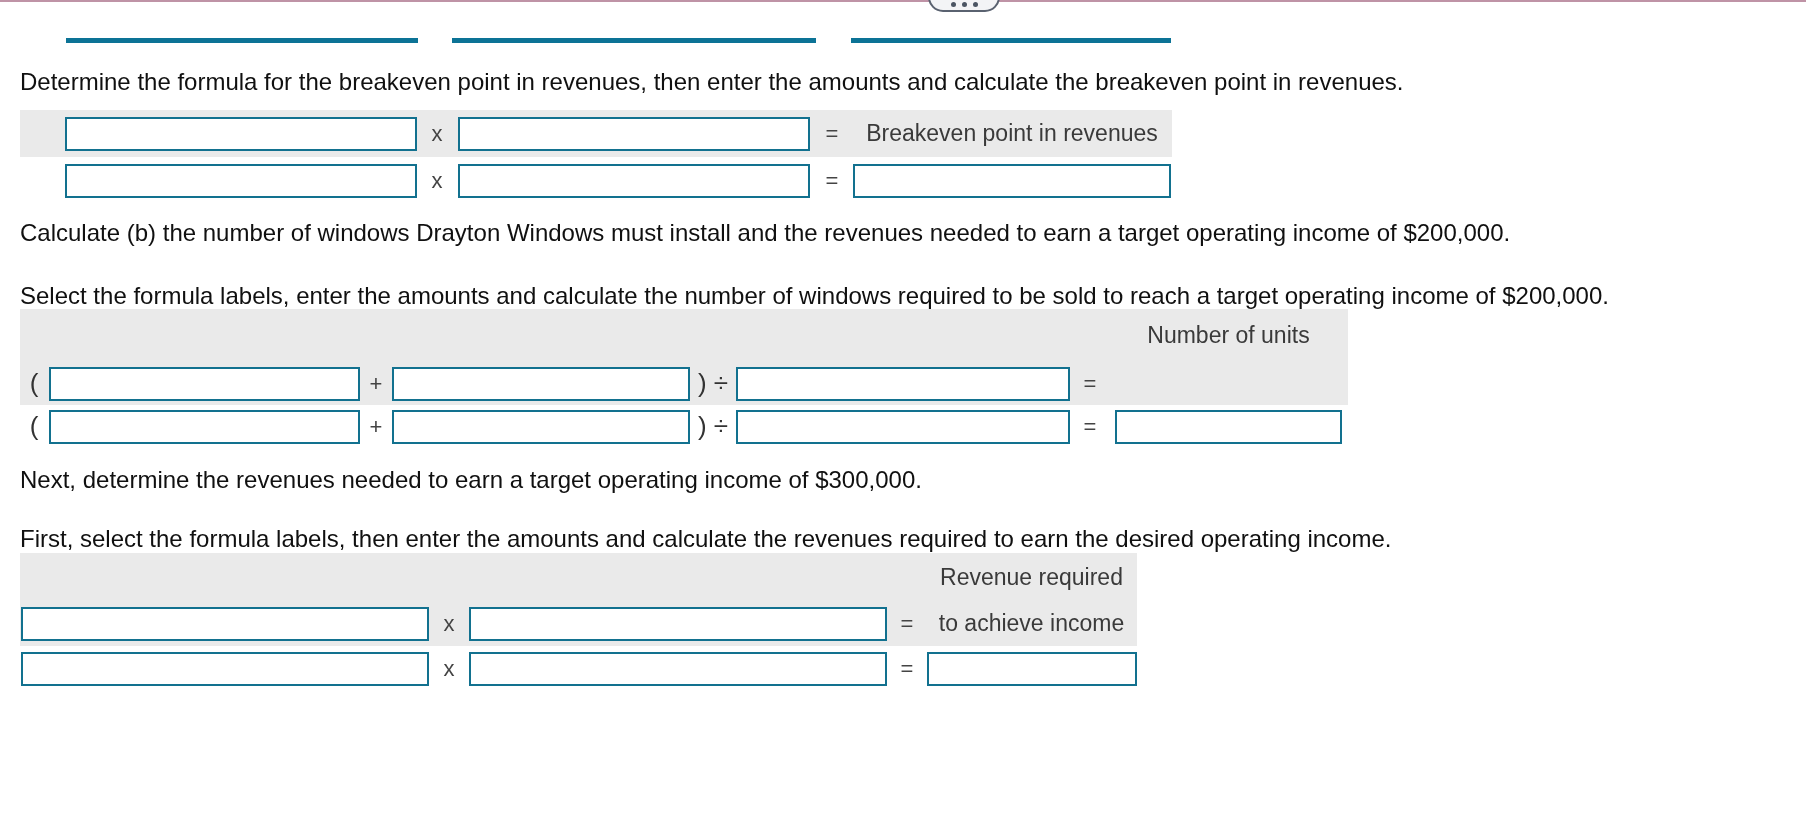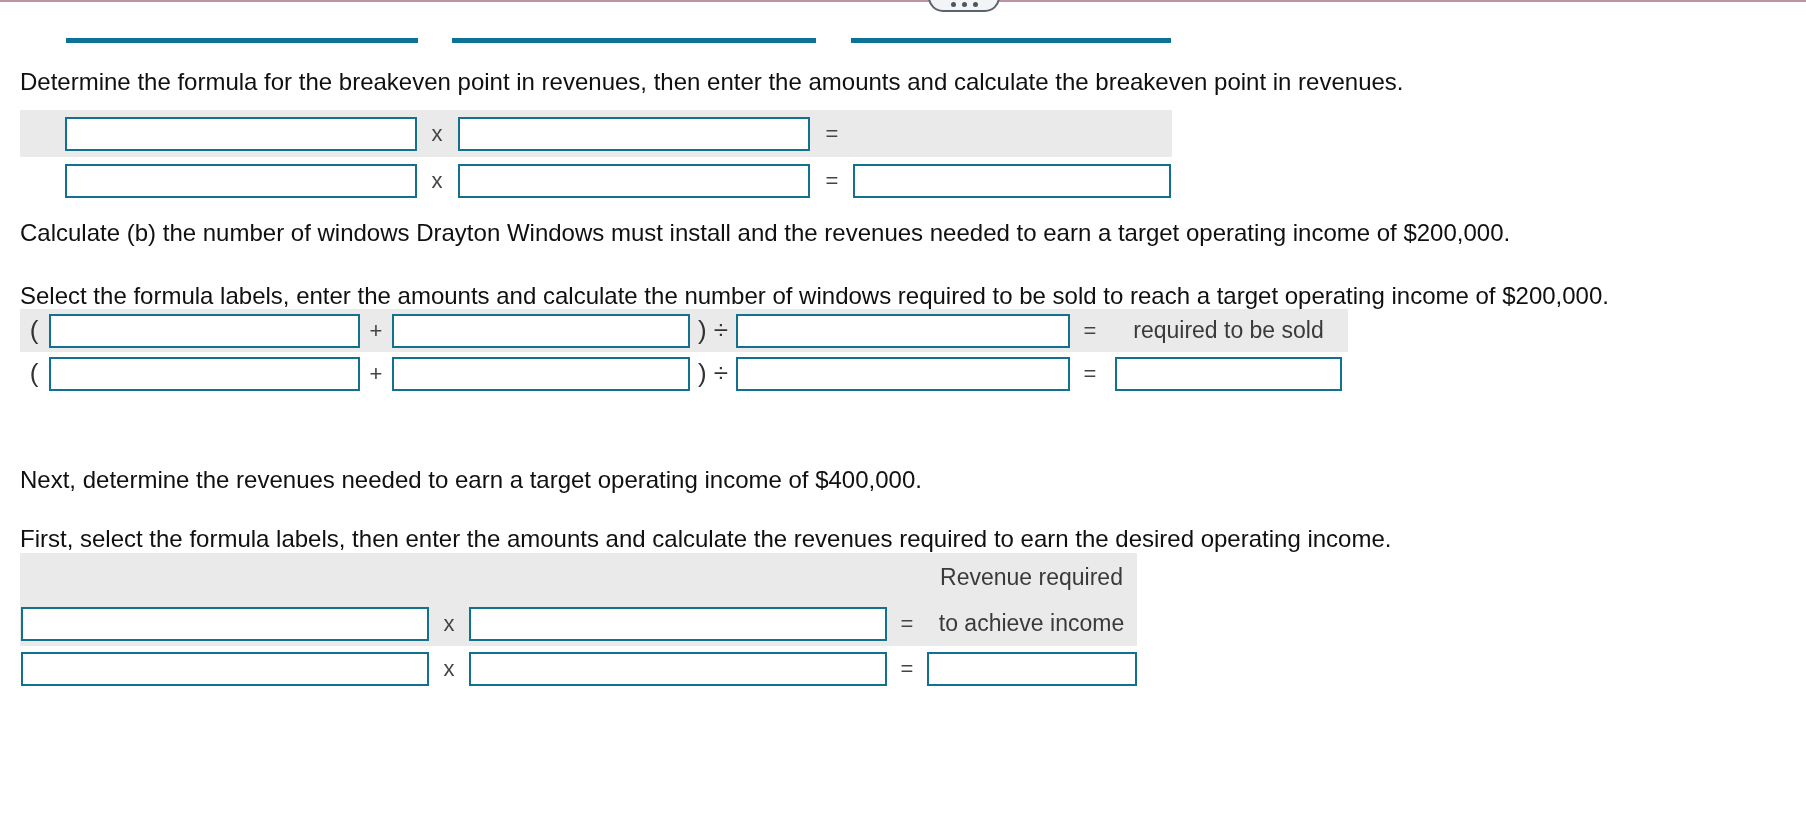--- a/index.html
+++ b/index.html
@@ -195,20 +195,21 @@
   <div class="frow shaded">
     <div class="cell c-a"></div>
     <div class="cell c-b">
       <div class="inputbox"></div>
     </div>
     <div class="cell c-op op">x</div>
     <div class="cell c-c">
       <div class="inputbox"></div>
     </div>
     <div class="cell c-eq op">=</div>
+    <div class="cell c-d rlabel">Breakeven point in revenues</div>
   </div>
 
   <div class="frow">
     <div class="cell c-a"></div>
     <div class="cell c-b">
       <div class="inputbox"></div>
     </div>
     <div class="cell c-op op">x</div>
     <div class="cell c-c">
       <div class="inputbox"></div>
@@ -219,36 +220,45 @@
     </div>
   </div>
 </div>
 
 <div class="para p-2">Calculate (b) the number of windows Drayton Windows must install and the revenues needed to earn a target operating income of $200,000.</div>
 
 <div class="para p-3">Select the formula labels, enter the amounts and calculate the number of windows required to be sold to reach a target operating income of $200,000.</div>
 
 <div class="ftable" id="table-units">
 
+  <div class="hdrrow">
+    <div class="cell c-paren"></div>
+    <div class="cell c-x"></div>
+    <div class="cell c-plus"></div>
+    <div class="cell c-y"></div>
+    <div class="cell c-close"></div>
+    <div class="cell c-z"></div>
+    <div class="cell c-eq"></div>
+    <div class="cell c-res rlabel">Number of units</div>
+  </div>
 
   <div class="frow shaded">
     <div class="cell c-paren paren">(</div>
     <div class="cell c-x">
       <div class="inputbox"></div>
     </div>
     <div class="cell c-plus op">+</div>
     <div class="cell c-y">
       <div class="inputbox"></div>
     </div>
     <div class="cell c-close paren">) ÷</div>
     <div class="cell c-z">
       <div class="inputbox"></div>
     </div>
     <div class="cell c-eq op">=</div>
-    <div class="cell c-res rlabel">required to be sold</div>
   </div>
 
   <div class="frow">
     <div class="cell c-paren paren">(</div>
     <div class="cell c-x">
       <div class="inputbox"></div>
     </div>
     <div class="cell c-plus op">+</div>
     <div class="cell c-y">
       <div class="inputbox"></div>
@@ -257,21 +267,21 @@
     <div class="cell c-z">
       <div class="inputbox"></div>
     </div>
     <div class="cell c-eq op">=</div>
     <div class="cell c-res">
       <div class="inputbox"></div>
     </div>
   </div>
 </div>
 
-<div class="para p-4">Next, determine the revenues needed to earn a target operating income of $400,000.</div>
+<div class="para p-4">Next, determine the revenues needed to earn a target operating income of $300,000.</div>
 
 <div class="para p-5">First, select the formula labels, then enter the amounts and calculate the revenues required to earn the desired operating income.</div>
 
 <div class="ftable" id="table-revenue">
 
   <div class="hdrrow">
     <div class="cell c-a"></div>
     <div class="cell c-op"></div>
     <div class="cell c-b"></div>
     <div class="cell c-eq"></div>

